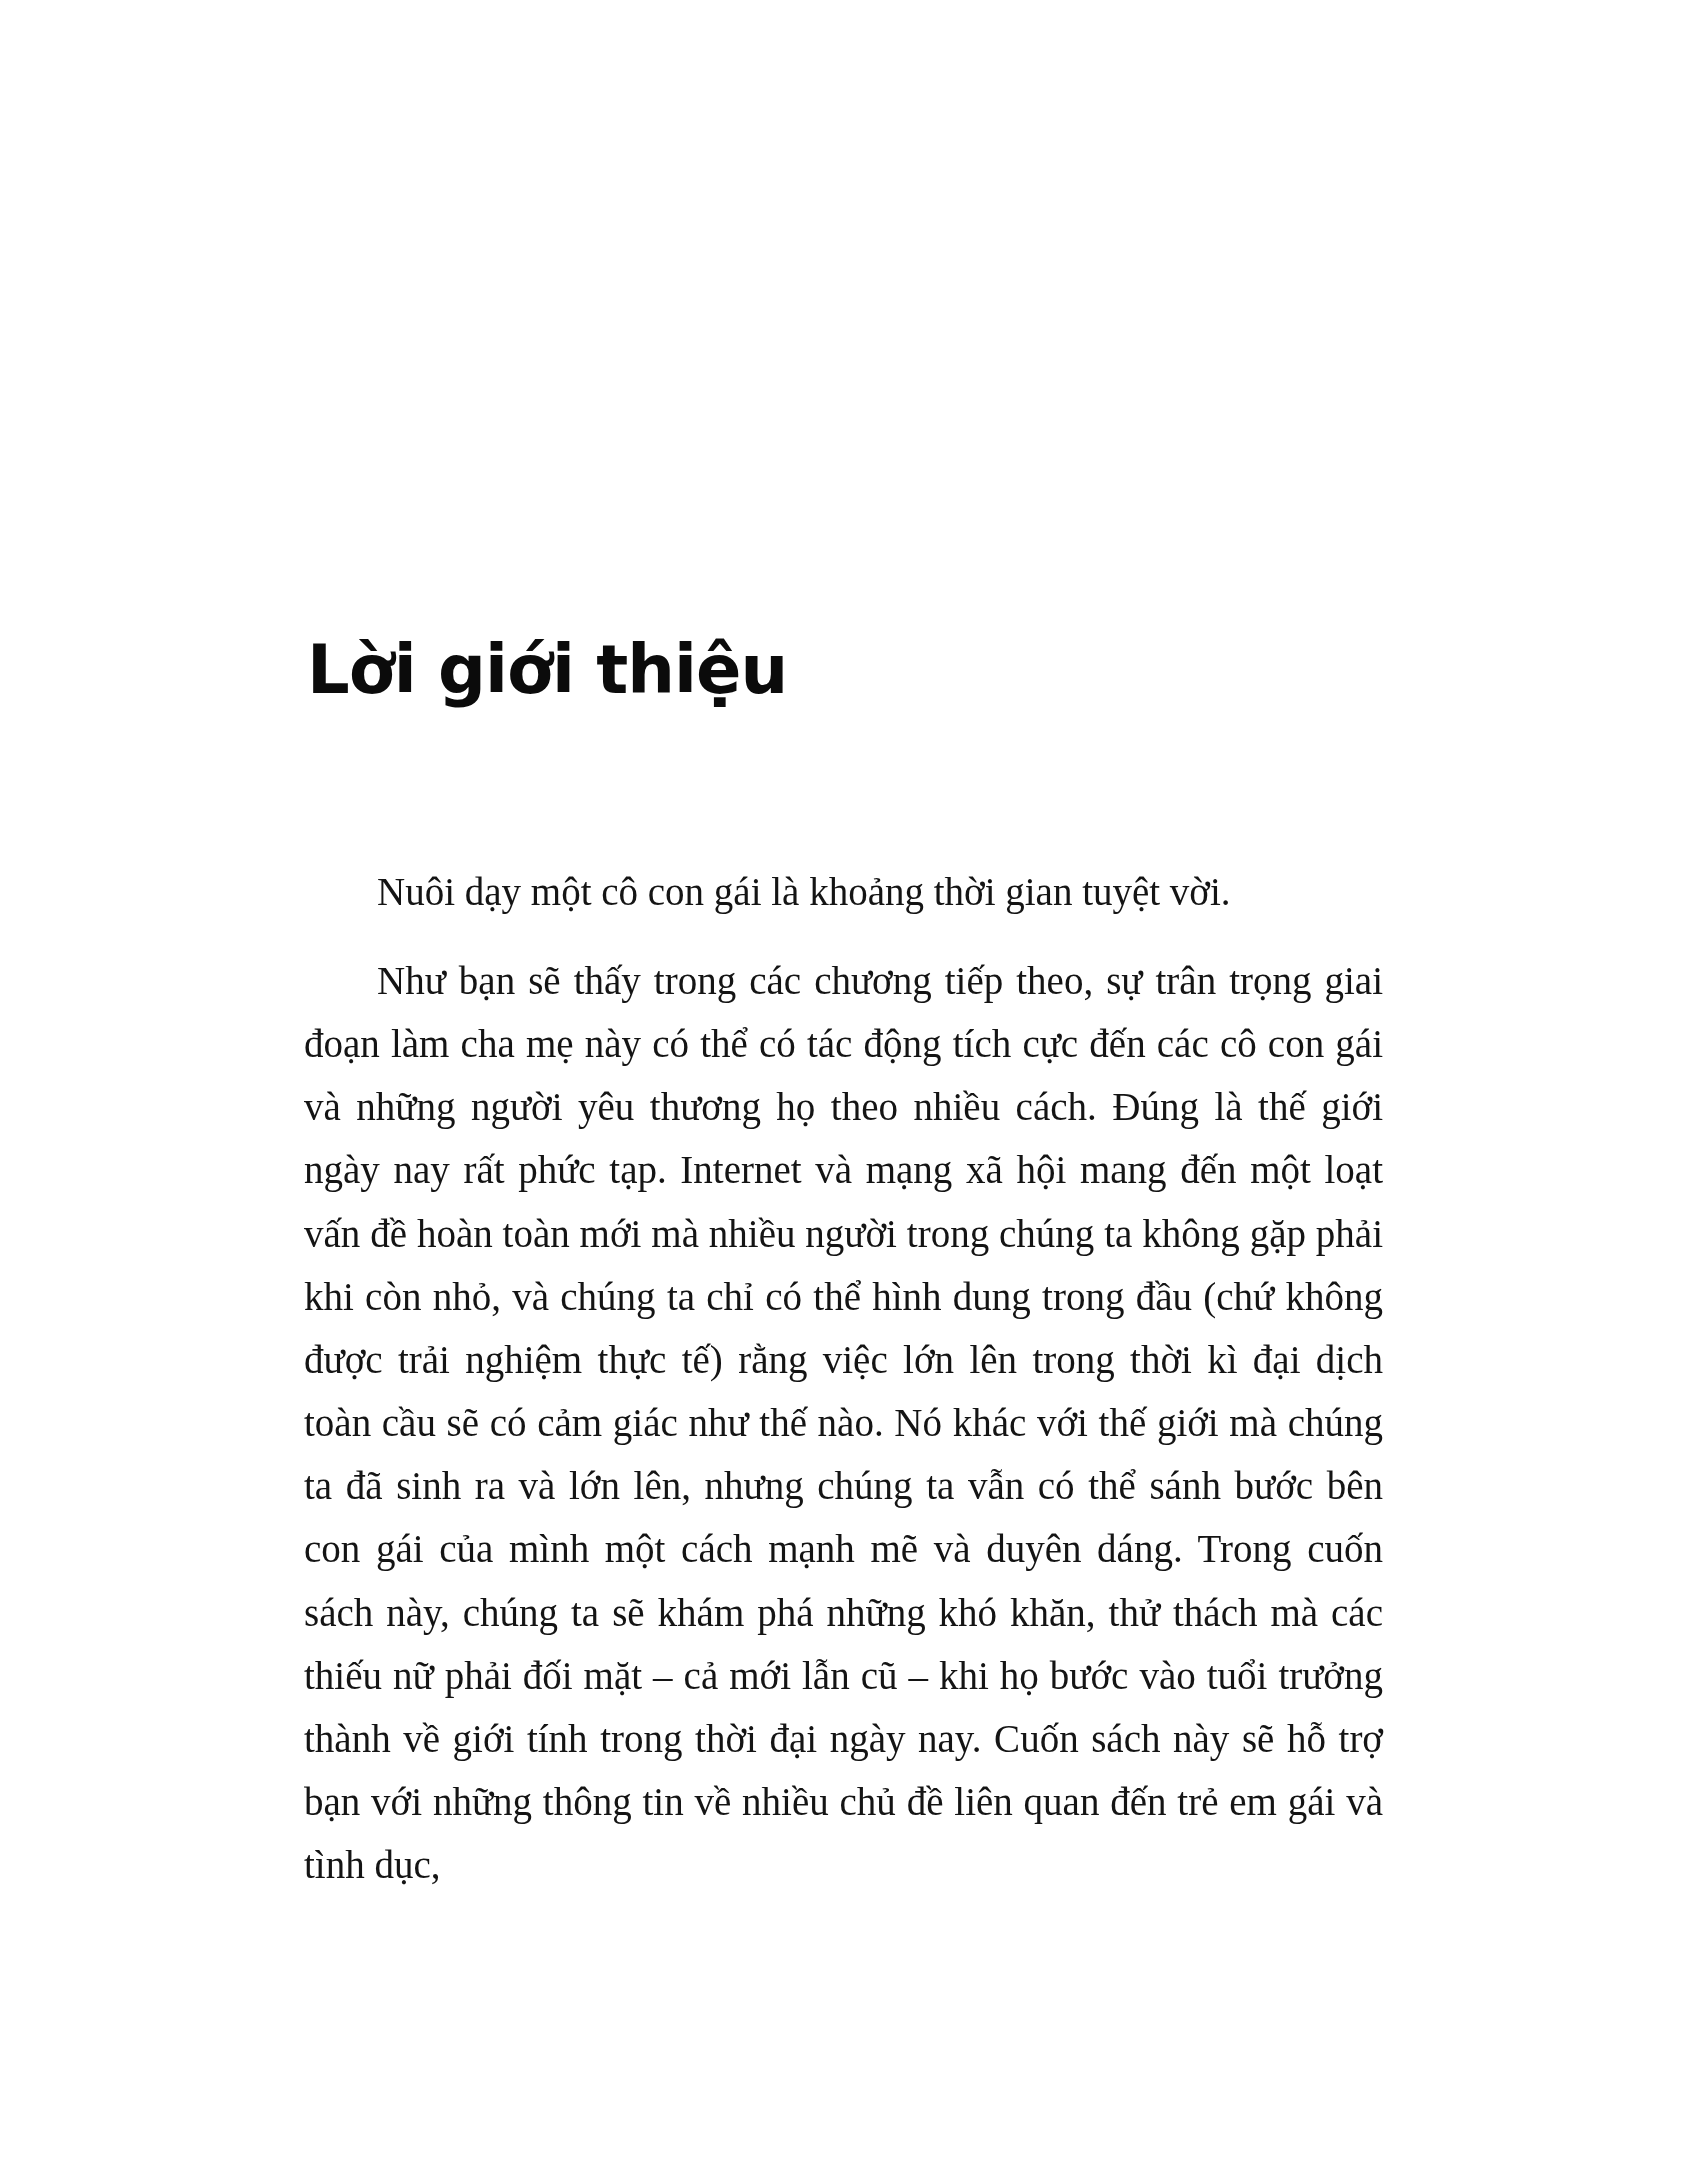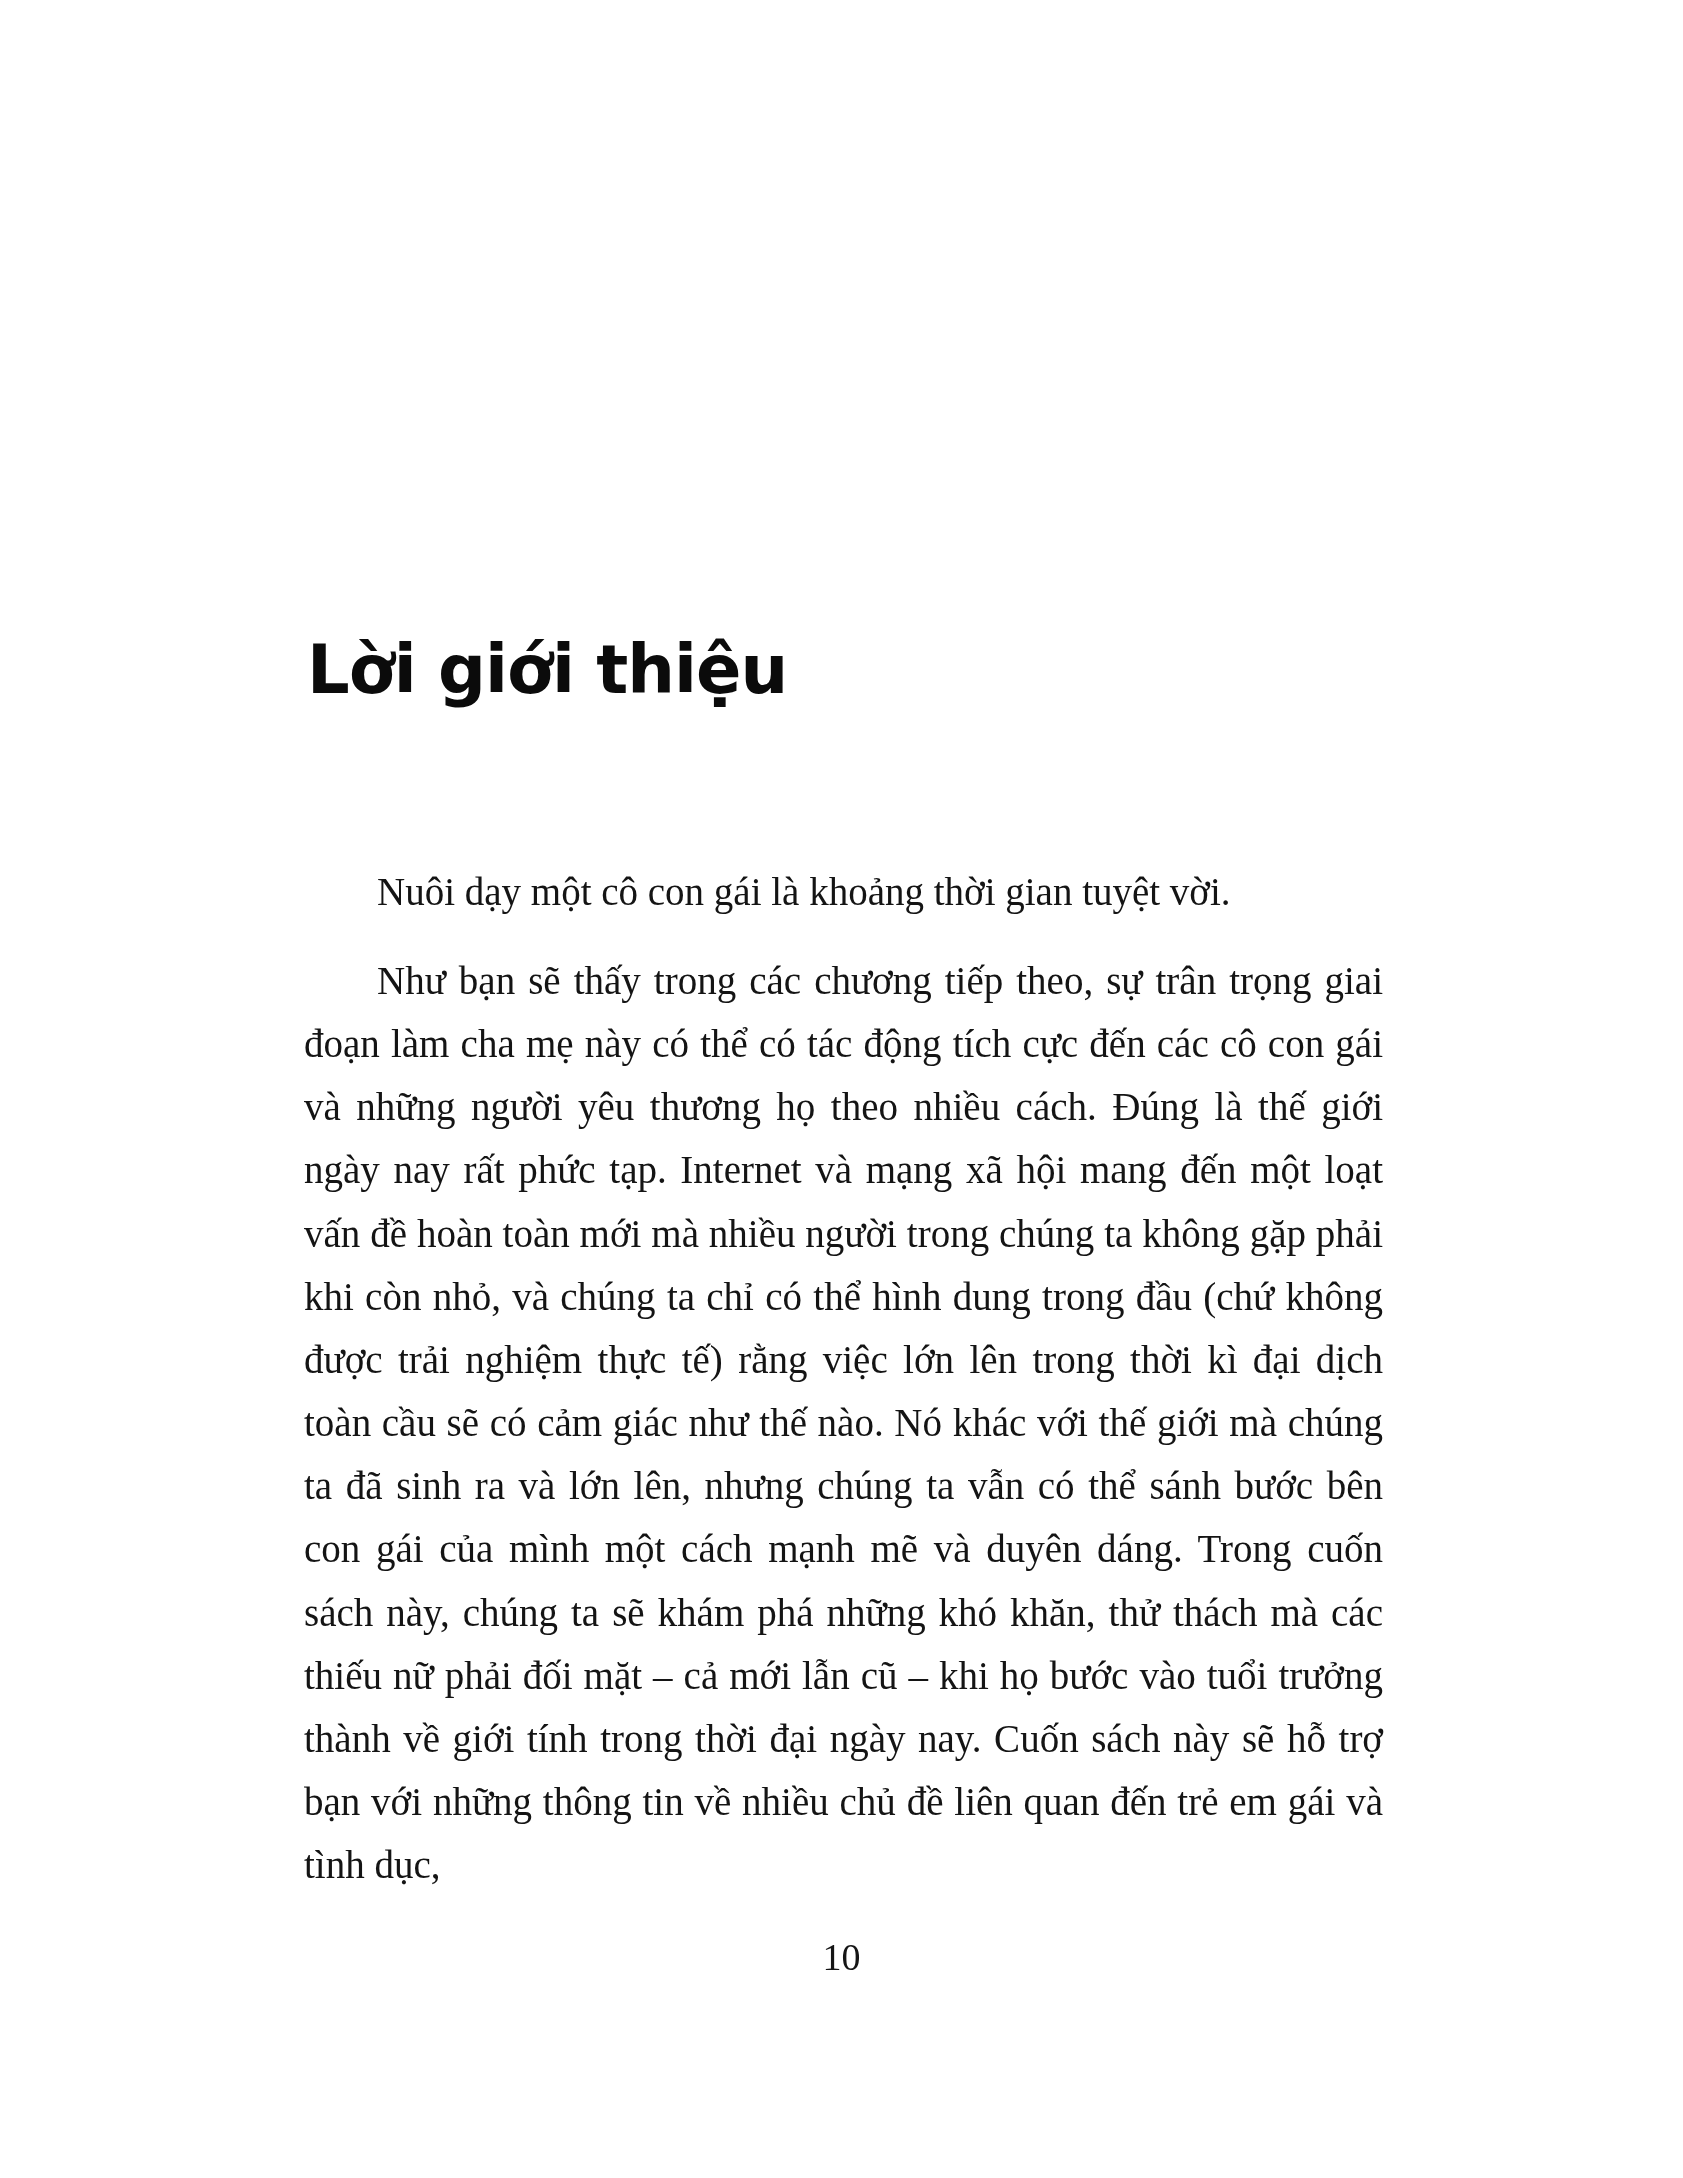--- a/index.html
+++ b/index.html
@@ -75,16 +75,15 @@
 
     <h1 class="chapter-title">Lời giới thiệu</h1>
 
     <div class="body-text">
       <p>Nuôi dạy một cô con gái là khoảng thời gian tuyệt vời.</p>
       <p>Như bạn sẽ thấy trong các chương tiếp theo, sự trân trọng giai đoạn làm cha mẹ này có thể có tác động tích cực đến các cô con gái và những người yêu thương họ theo nhiều cách. Đúng là thế giới ngày nay rất phức tạp. Internet và mạng xã hội mang đến một loạt vấn đề hoàn toàn mới mà nhiều người trong chúng ta không gặp phải khi còn nhỏ, và chúng ta chỉ có thể hình dung trong đầu (chứ không được trải nghiệm thực tế) rằng việc lớn lên trong thời kì đại dịch toàn cầu sẽ có cảm giác như thế nào. Nó khác với thế giới mà chúng ta đã sinh ra và lớn lên, nhưng chúng ta vẫn có thể sánh bước bên con gái của mình một cách mạnh mẽ và duyên dáng. Trong cuốn sách này, chúng ta sẽ khám phá những khó khăn, thử thách mà các thiếu nữ phải đối mặt – cả mới lẫn cũ – khi họ bước vào tuổi trưởng thành về giới tính trong thời đại ngày nay. Cuốn sách này sẽ hỗ trợ bạn với những thông tin về nhiều chủ đề liên quan đến trẻ em gái và tình dục,</p>
     </div>
 
   </div>
 
-  <div class="folio">10</div>
 
 </div>
 
 
 </body></html>

